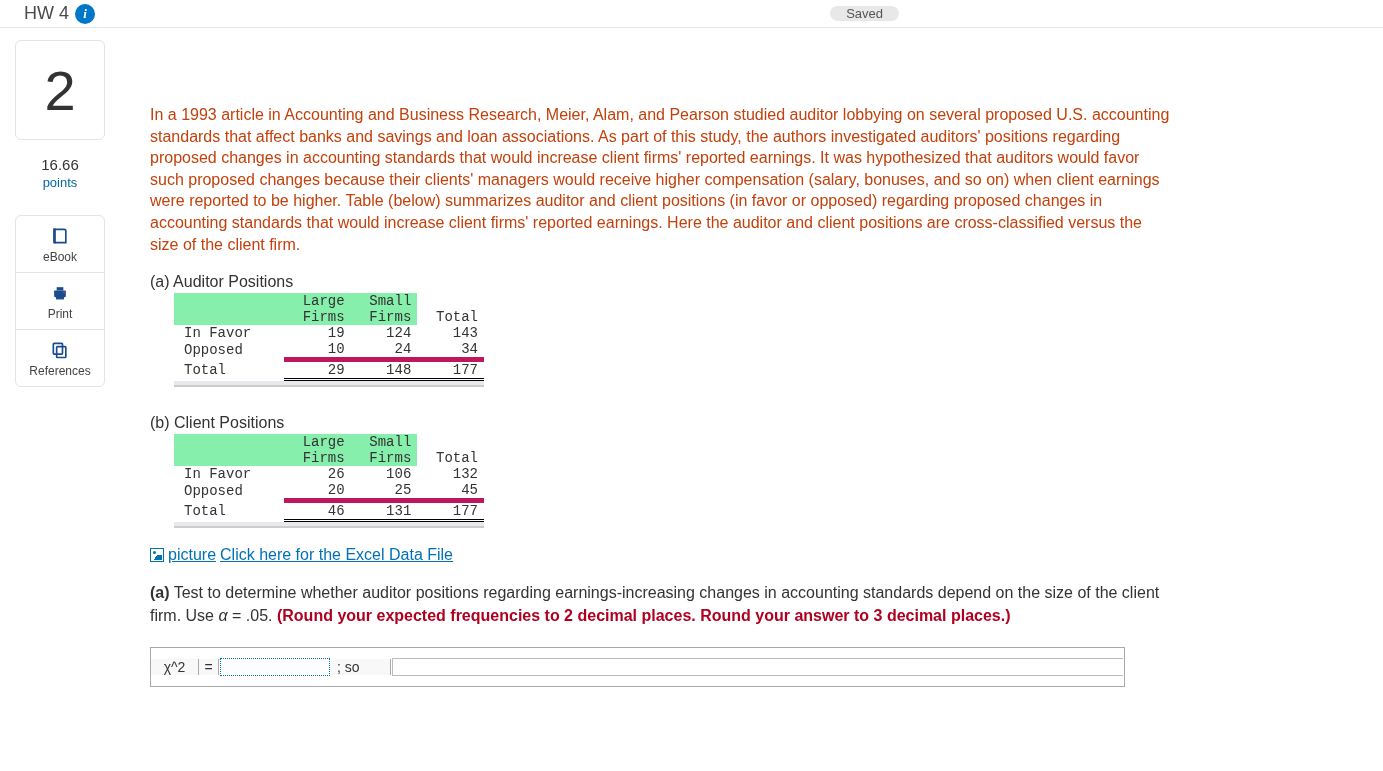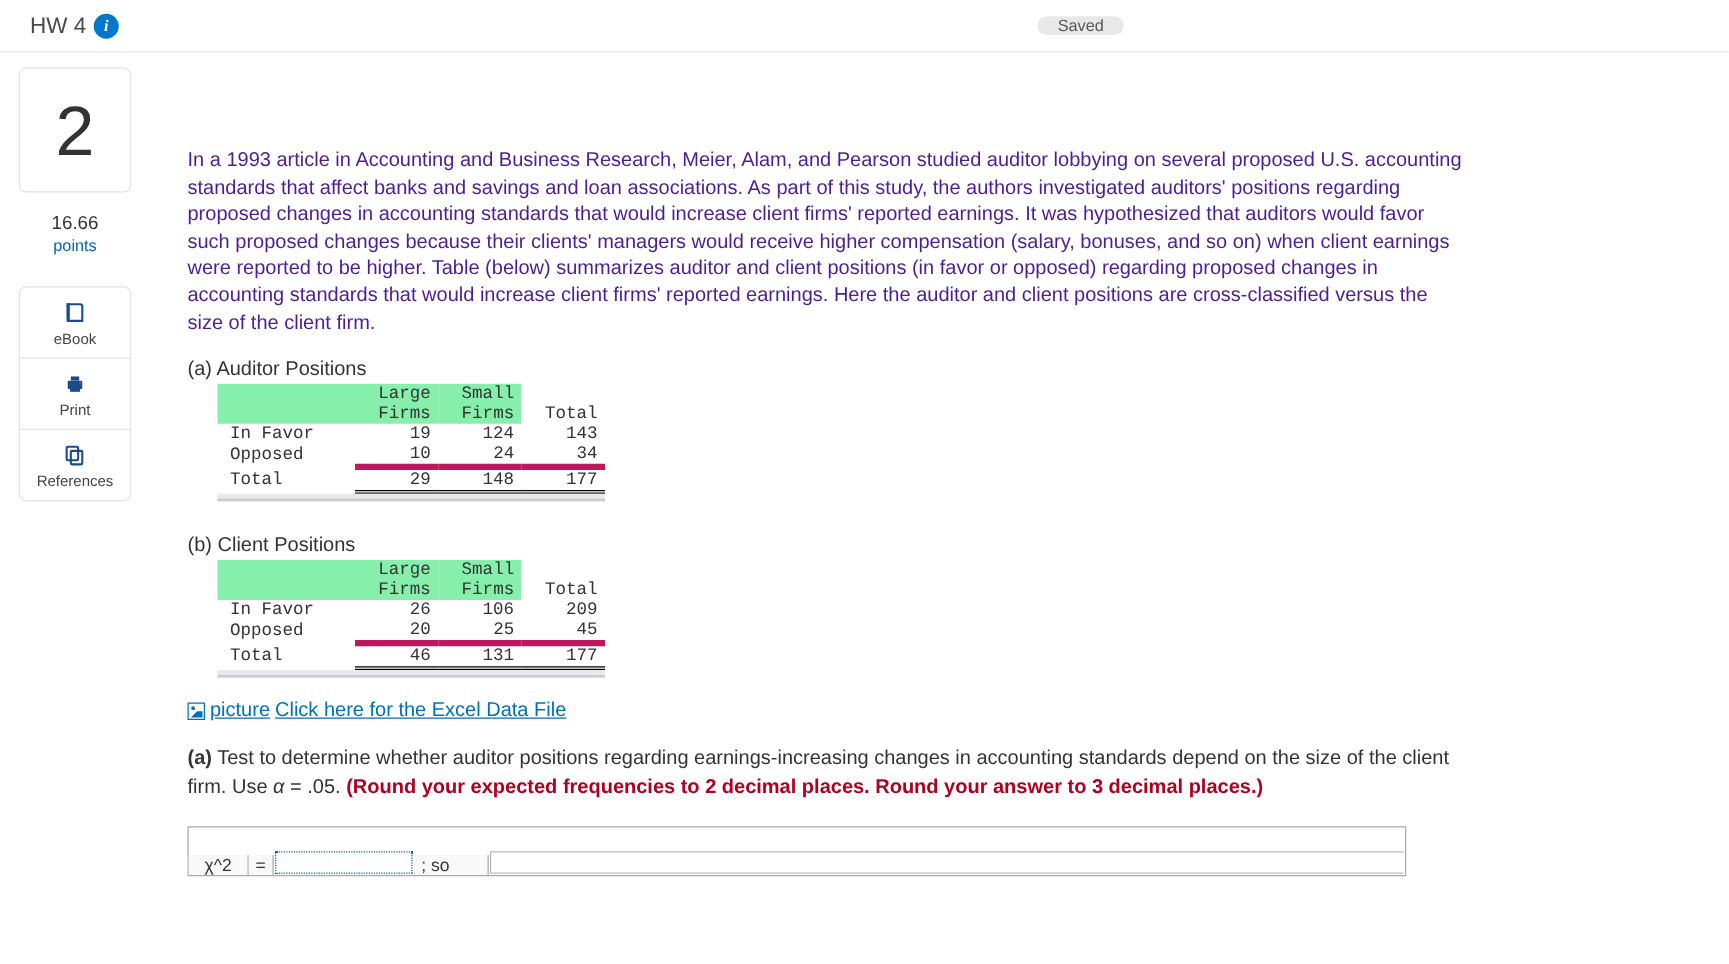--- a/index.html
+++ b/index.html
@@ -8,21 +8,21 @@
     font-family: -apple-system, BlinkMacSystemFont, "Segoe UI", Helvetica, Arial, sans-serif;
     font-size: 15px;
     color: #333;
     background: #fff;
   }
   .topbar {
     display: flex;
     align-items: center;
     padding: 8px 24px;
     border-bottom: 1px solid #e5e5e5;
-    height: 42px;
+    height: 28px;
   }
   .topbar-title {
     font-size: 18px;
     color: #4a4a4a;
     display: flex;
     align-items: center;
     gap: 6px;
   }
   .info-icon {
     display: inline-flex;
@@ -102,21 +102,21 @@
   .sidetool svg { width: 20px; height: 20px; }
   .content {
     flex: 1;
     max-width: 1060px;
     padding-right: 40px;
     padding-top: 64px;
   }
   .intro {
     font-size: 16px;
     line-height: 1.35;
-    color: #4c1d95;
+    color: #c2410c;
     margin-bottom: 18px;
   }
   .section-label {
     font-size: 16px;
     margin: 10px 0 2px 0;
   }
   .data-table {
     font-family: "Courier New", monospace;
     font-size: 14px;
     border-collapse: collapse;
@@ -180,21 +180,21 @@
     font-size: 16px;
     line-height: 1.4;
     margin-bottom: 20px;
   }
   .question-a .bold { font-weight: bold; }
   .question-a .ital { font-style: italic; }
   .question-a .red { color: #b00020; font-weight: bold; }
   .answer-row {
     border: 1px solid #aaa;
     display: flex;
-    align-items: flex-end;
+    align-items: center;
     font-size: 14px;
     width: 975px;
     height: 40px;
   }
   .answer-row > div {
     border-right: 1px solid #aaa;
     display: flex;
     align-items: center;
     padding: 0 6px;
     background: #f8f8f8;
@@ -319,21 +319,21 @@
           <th><span>Large</span><br><span>Firms</span></th>
           <th><span>Small</span><br><span>Firms</span></th>
           <th style="vertical-align:bottom;"><span>Total</span></th>
         </tr>
       </thead>
       <tbody>
         <tr>
           <td class="lbl">In Favor</td>
           <td>26</td>
           <td>106</td>
-          <td>209</td>
+          <td>132</td>
         </tr>
         <tr>
           <td class="lbl">Opposed</td>
           <td>20</td>
           <td>25</td>
           <td>45</td>
         </tr>
       </tbody>
       <tfoot>
         <tr>

